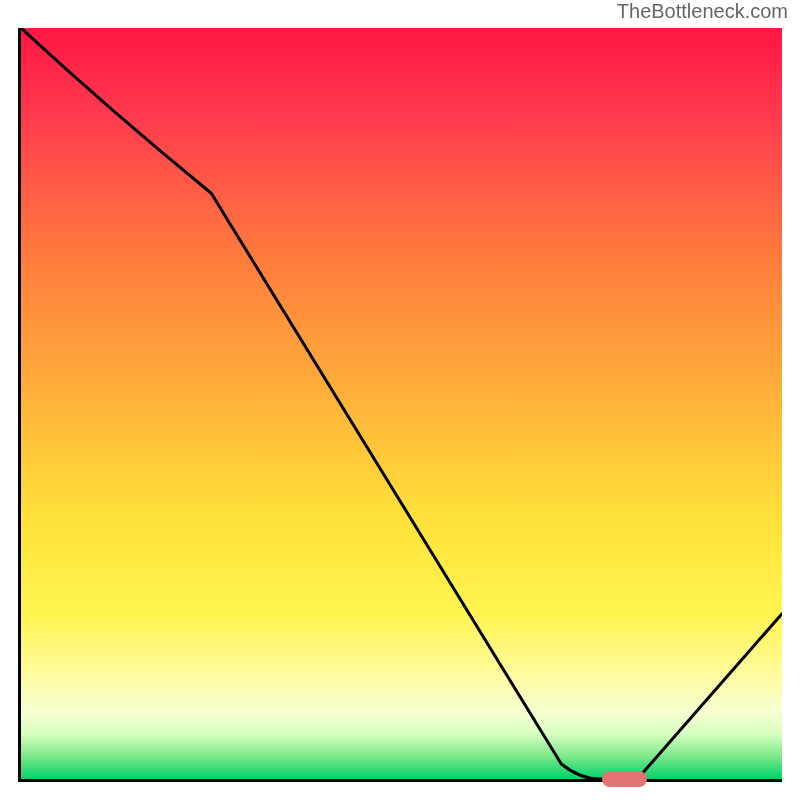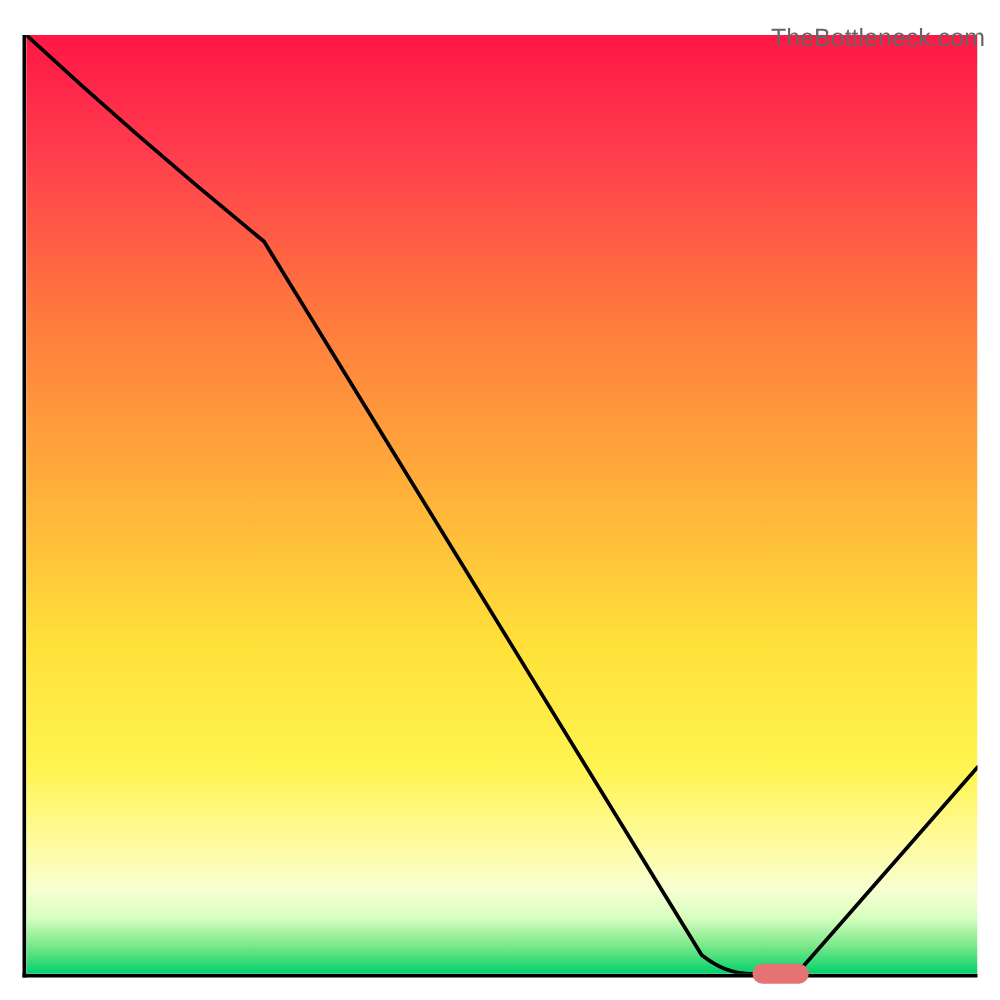--- a/index.html
+++ b/index.html
@@ -5,21 +5,21 @@
   * { margin: 0; padding: 0; box-sizing: border-box; }
   body {
     width: 800px;
     height: 800px;
     background: #ffffff;
     position: relative;
     font-family: Arial, Helvetica, sans-serif;
   }
   .watermark {
     position: absolute;
-    top: 20px;
+    top: 0;
     right: 12px;
     color: #666666;
     font-size: 20px;
     font-weight: 400;
     z-index: 10;
   }
   .chart-area {
     position: absolute;
     left: 18px;
     top: 28px;

